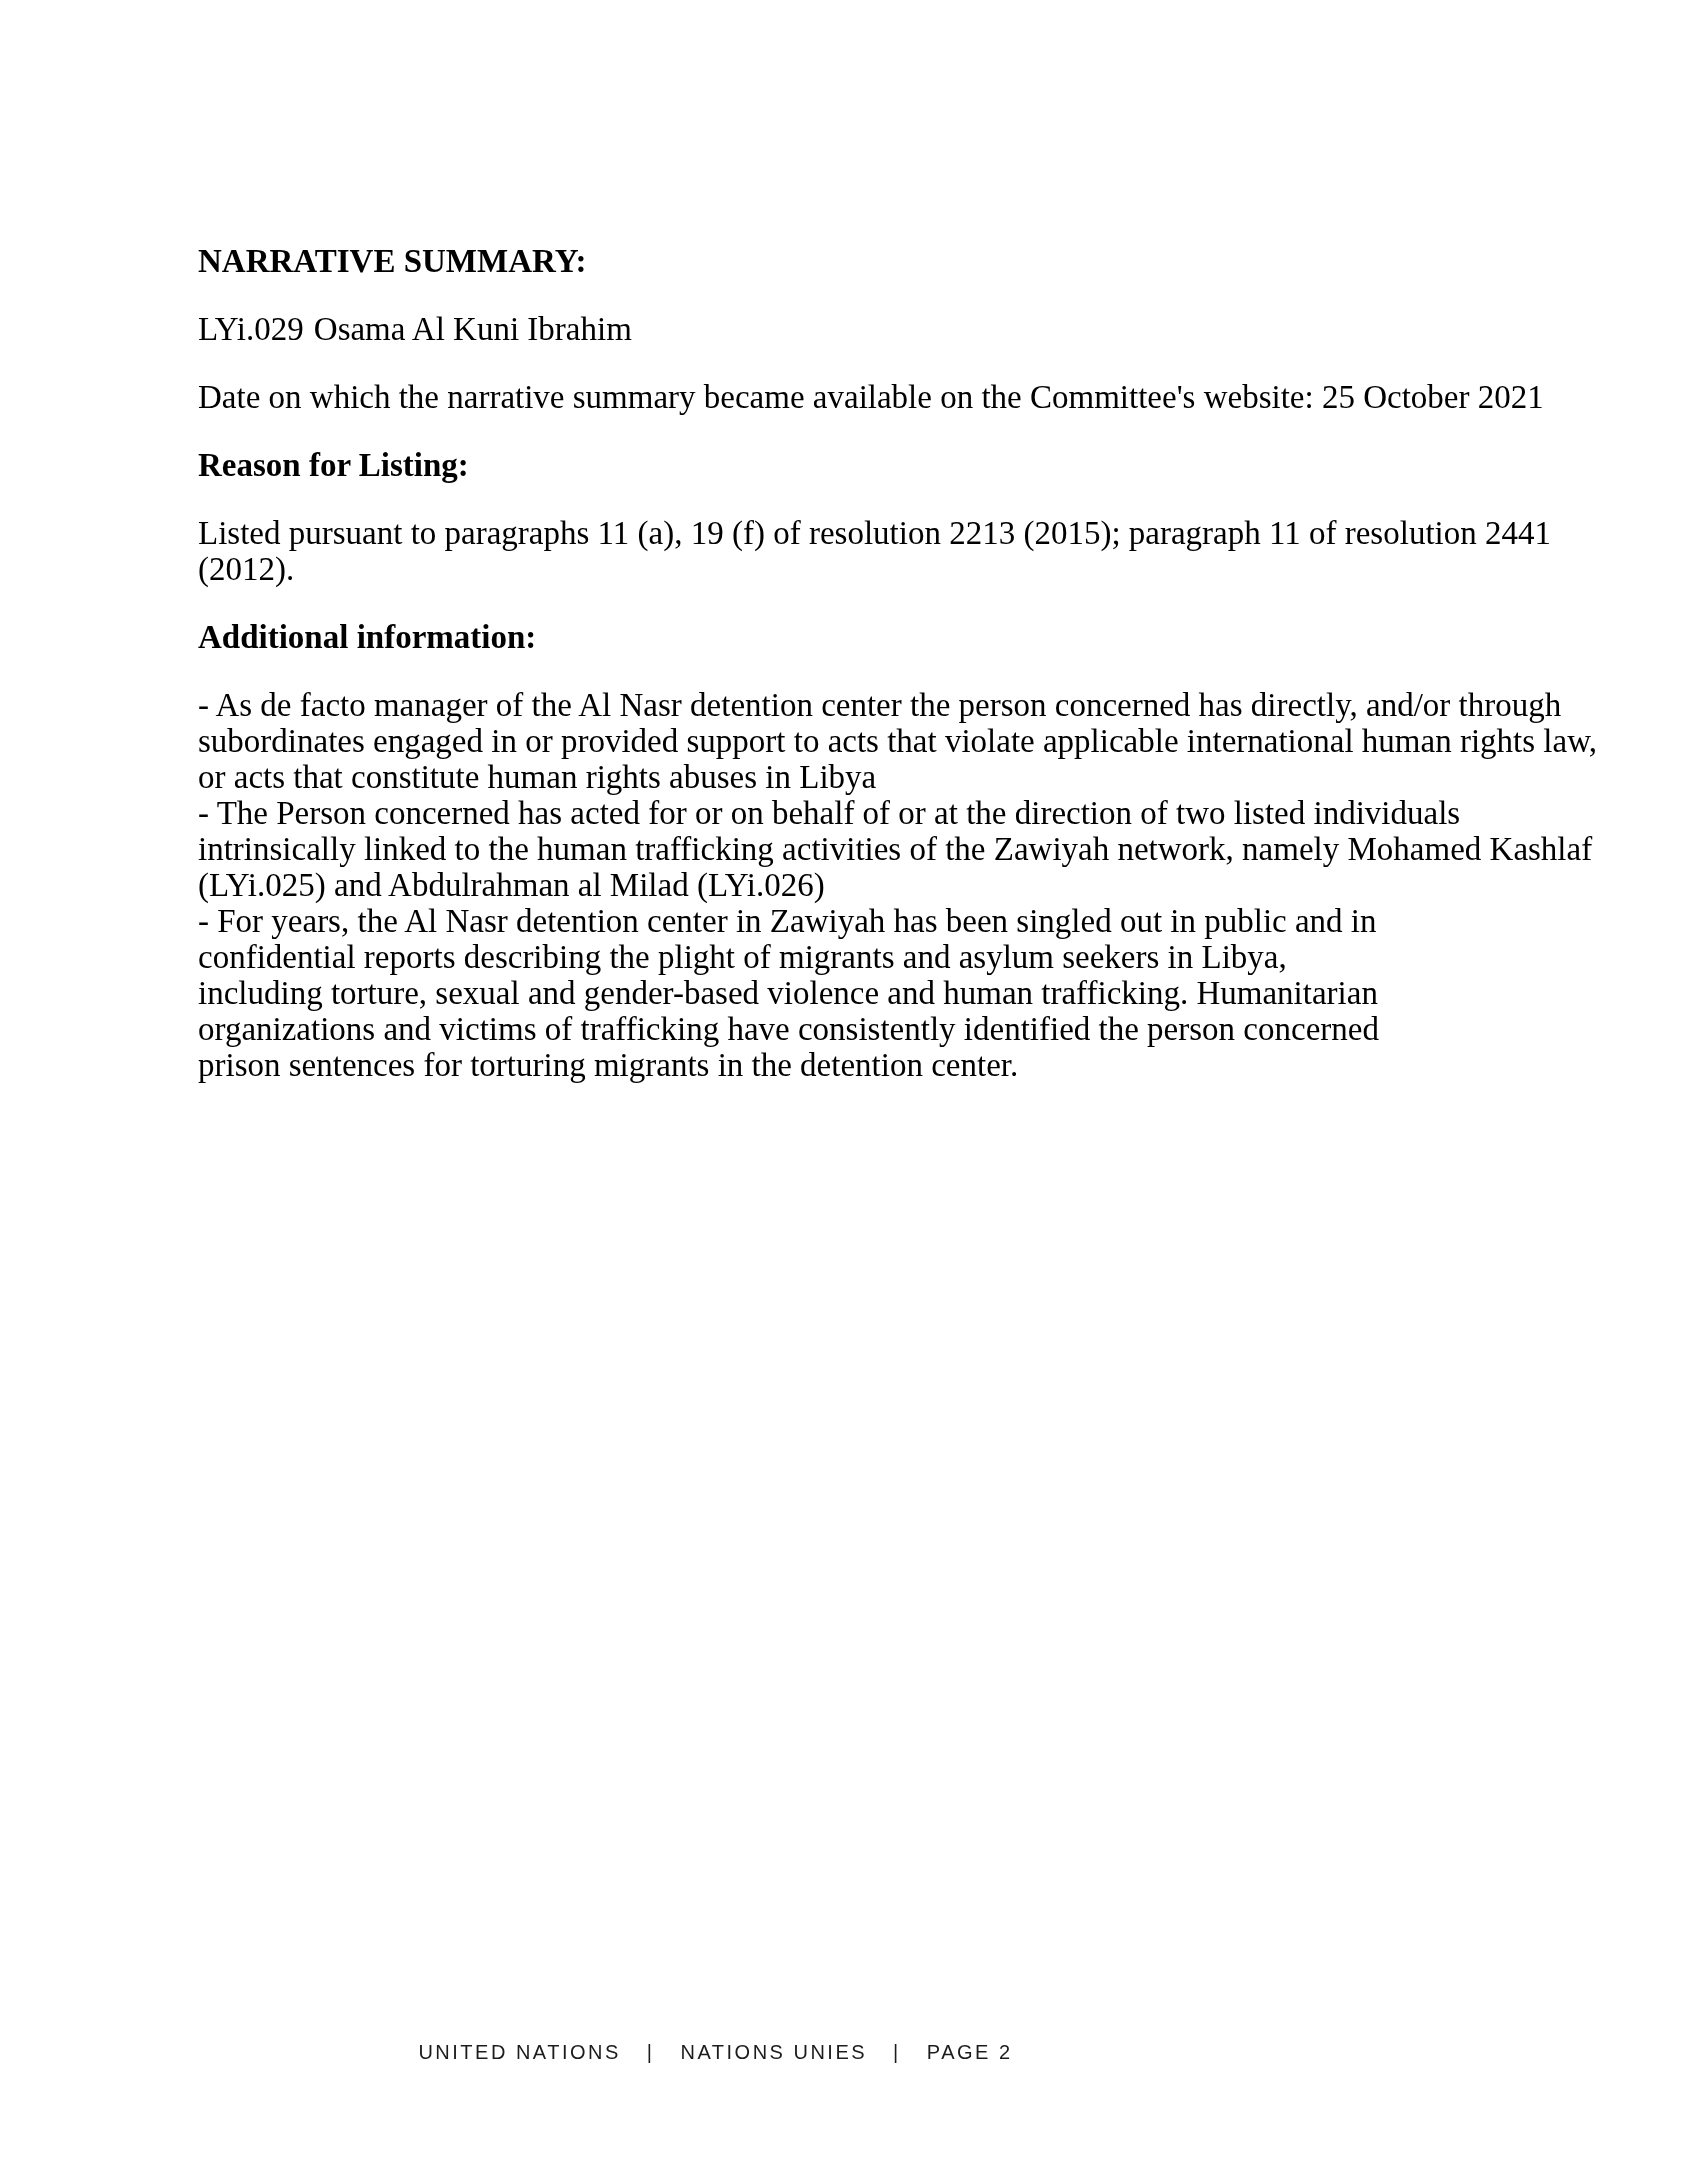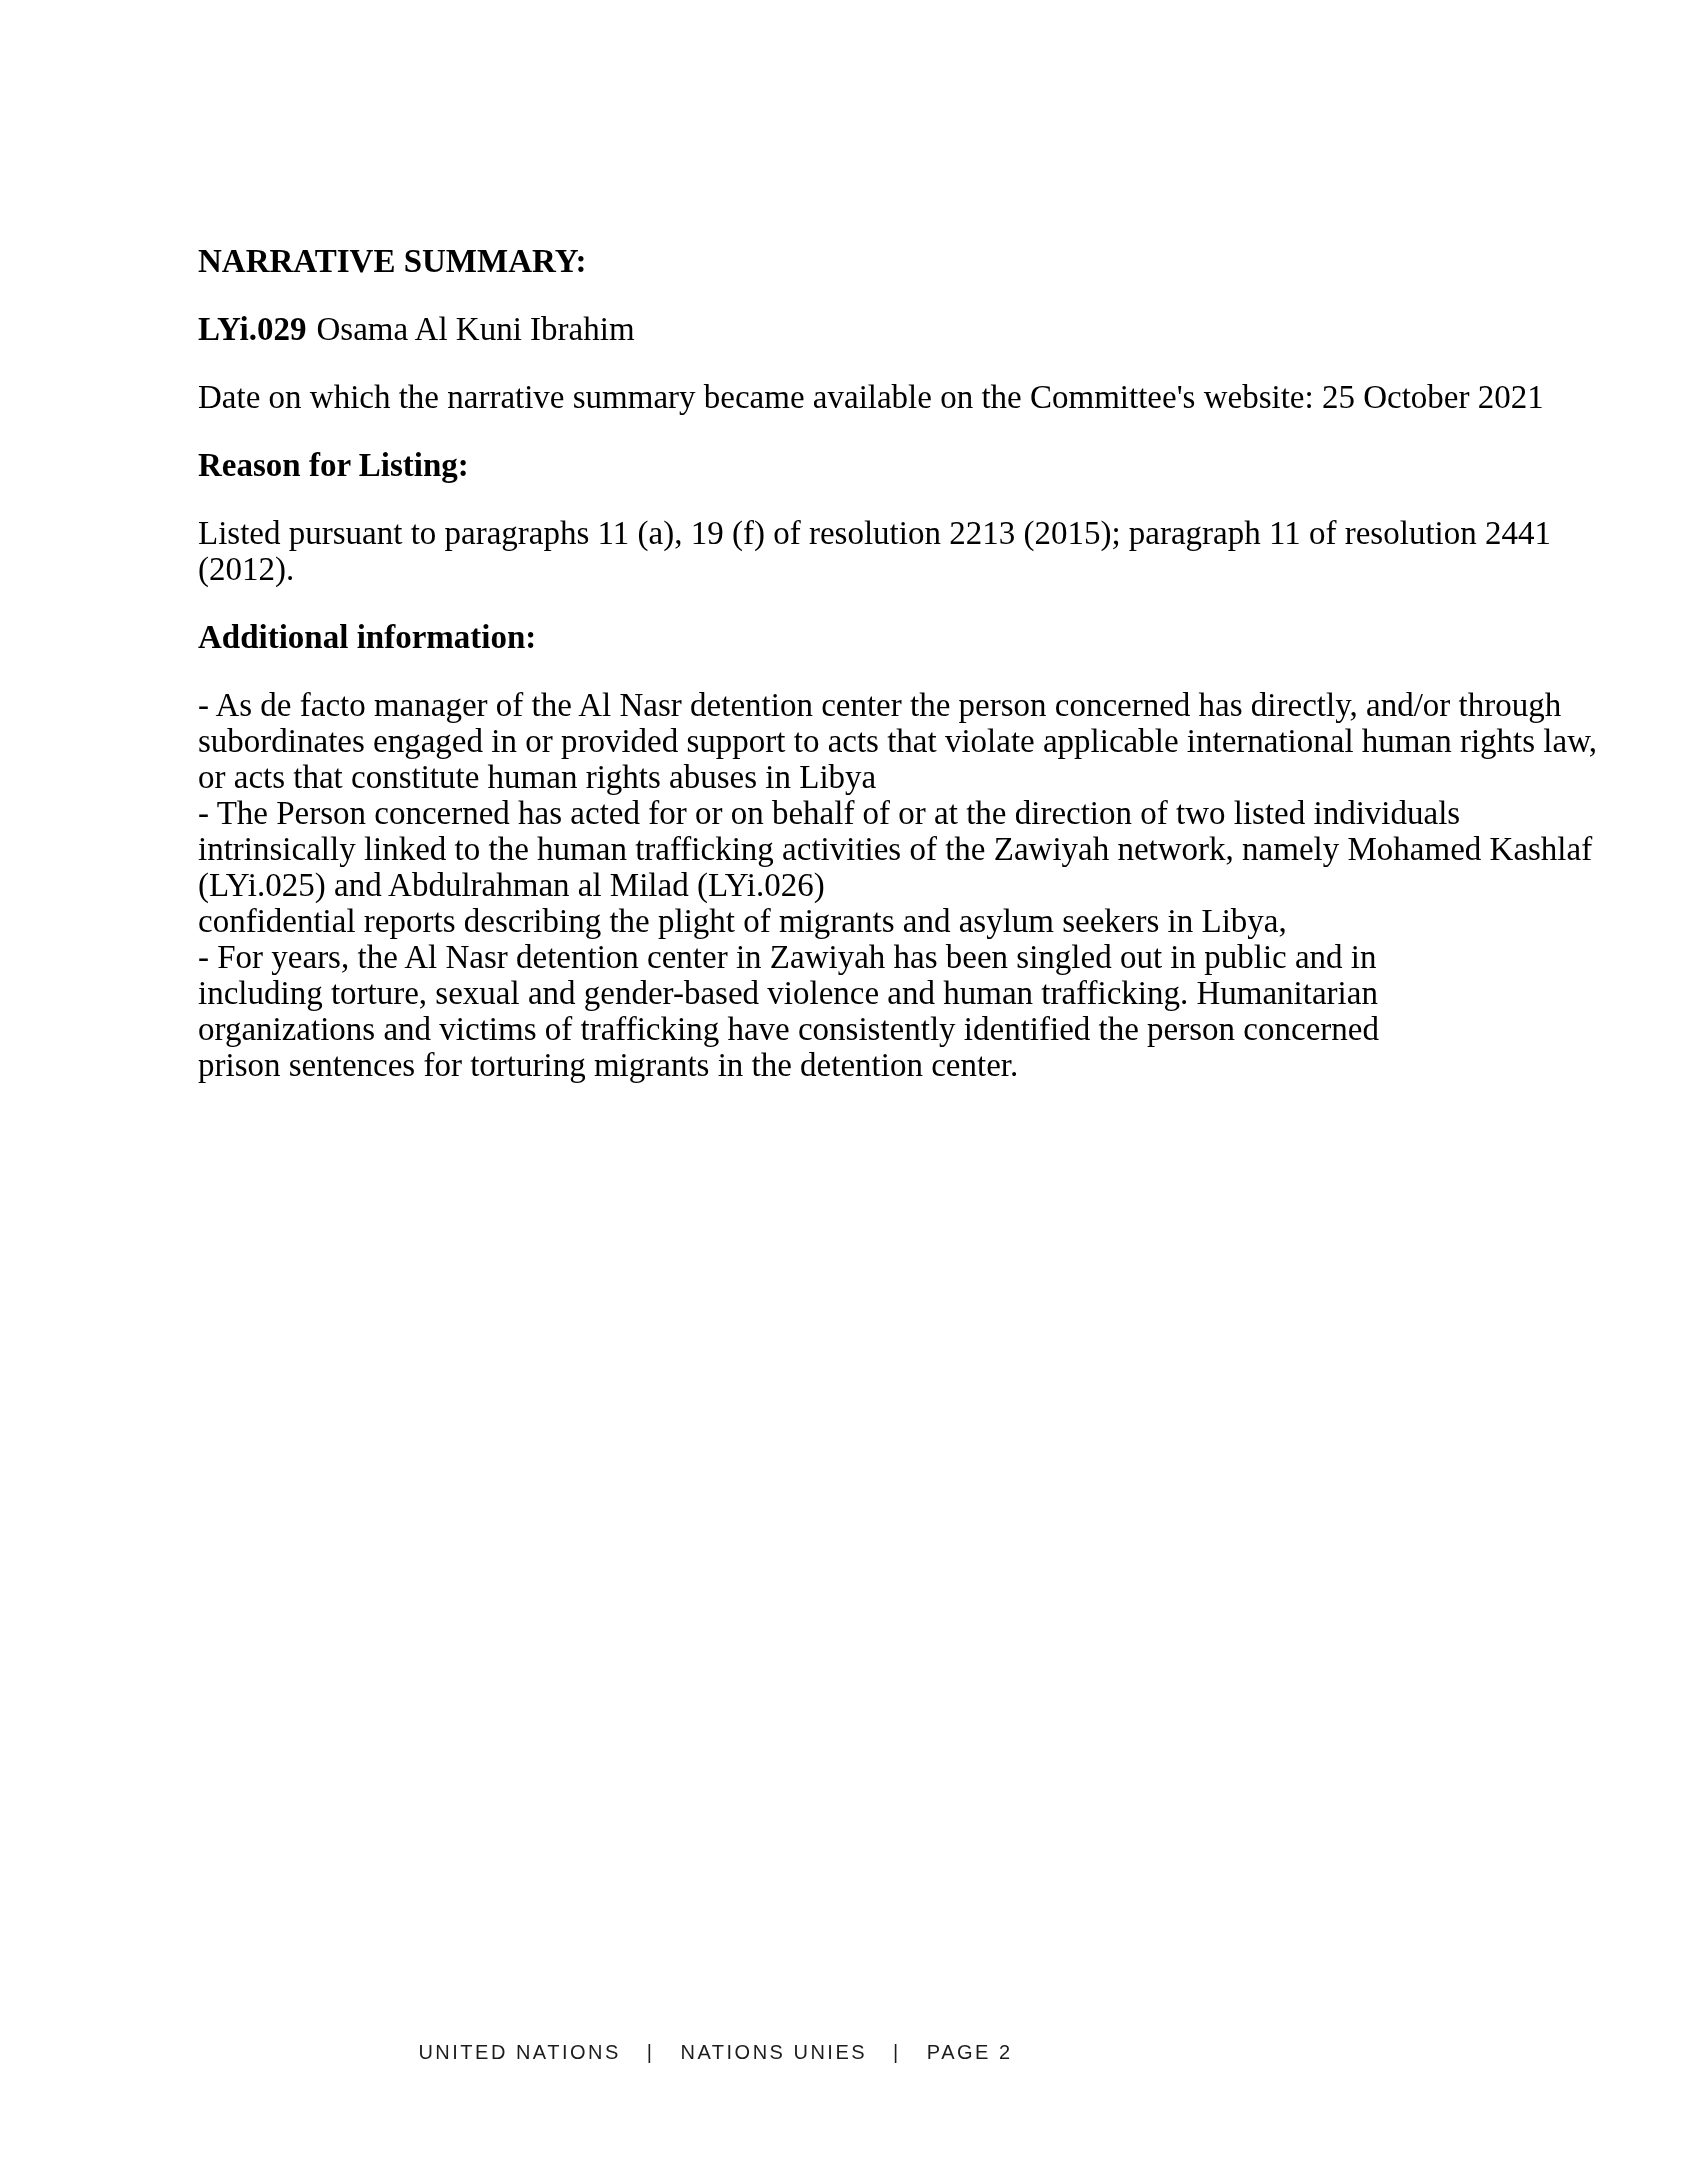--- a/index.html
+++ b/index.html
@@ -18,21 +18,21 @@
     position: absolute;
     left: 198px;
     top: 243px;
     width: 1317px;
     font-size: 33px;
     line-height: 36px;
   }
   .para { margin: 0 0 32px 0; }
   .bold { font-weight: bold; }
   .oneline { white-space: nowrap; }
-  .subject-id { font-weight: bold; margin-right: 10px; }
+  .subject-id { font-weight: normal; margin-right: 10px; }
   .line { line-height: 36px; white-space: nowrap; }
   .footer {
     position: absolute;
     left: 0;
     top: 2041px;
     width: 1431px;
     display: flex;
     justify-content: center;
     align-items: baseline;
     gap: 26px;
@@ -65,22 +65,22 @@
 
     <p class="para bold oneline">Additional information:</p>
 
     <div class="para">
       <div class="line">- As de facto manager of the Al Nasr detention center the person concerned has directly, and/or through</div>
       <div class="line">subordinates engaged in or provided support to acts that violate applicable international human rights law,</div>
       <div class="line">or acts that constitute human rights abuses in Libya</div>
       <div class="line">- The Person concerned has acted for or on behalf of or at the direction of two listed individuals</div>
       <div class="line">intrinsically linked to the human trafficking activities of the Zawiyah network, namely Mohamed Kashlaf</div>
       <div class="line">(LYi.025) and Abdulrahman al Milad (LYi.026)</div>
+      <div class="line">- For years, the Al Nasr detention center in Zawiyah has been singled out in public and in</div>
       <div class="line">confidential reports describing the plight of migrants and asylum seekers in Libya,</div>
-      <div class="line">- For years, the Al Nasr detention center in Zawiyah has been singled out in public and in</div>
       <div class="line">including torture, sexual and gender-based violence and human trafficking. Humanitarian</div>
       <div class="line">organizations and victims of trafficking have consistently identified the person concerned</div>
       <div class="line">prison sentences for torturing migrants in the detention center.</div>
     </div>
 
   </div>
 
   <div class="footer">
     <span>UNITED NATIONS</span>
     <span class="sep">|</span>

